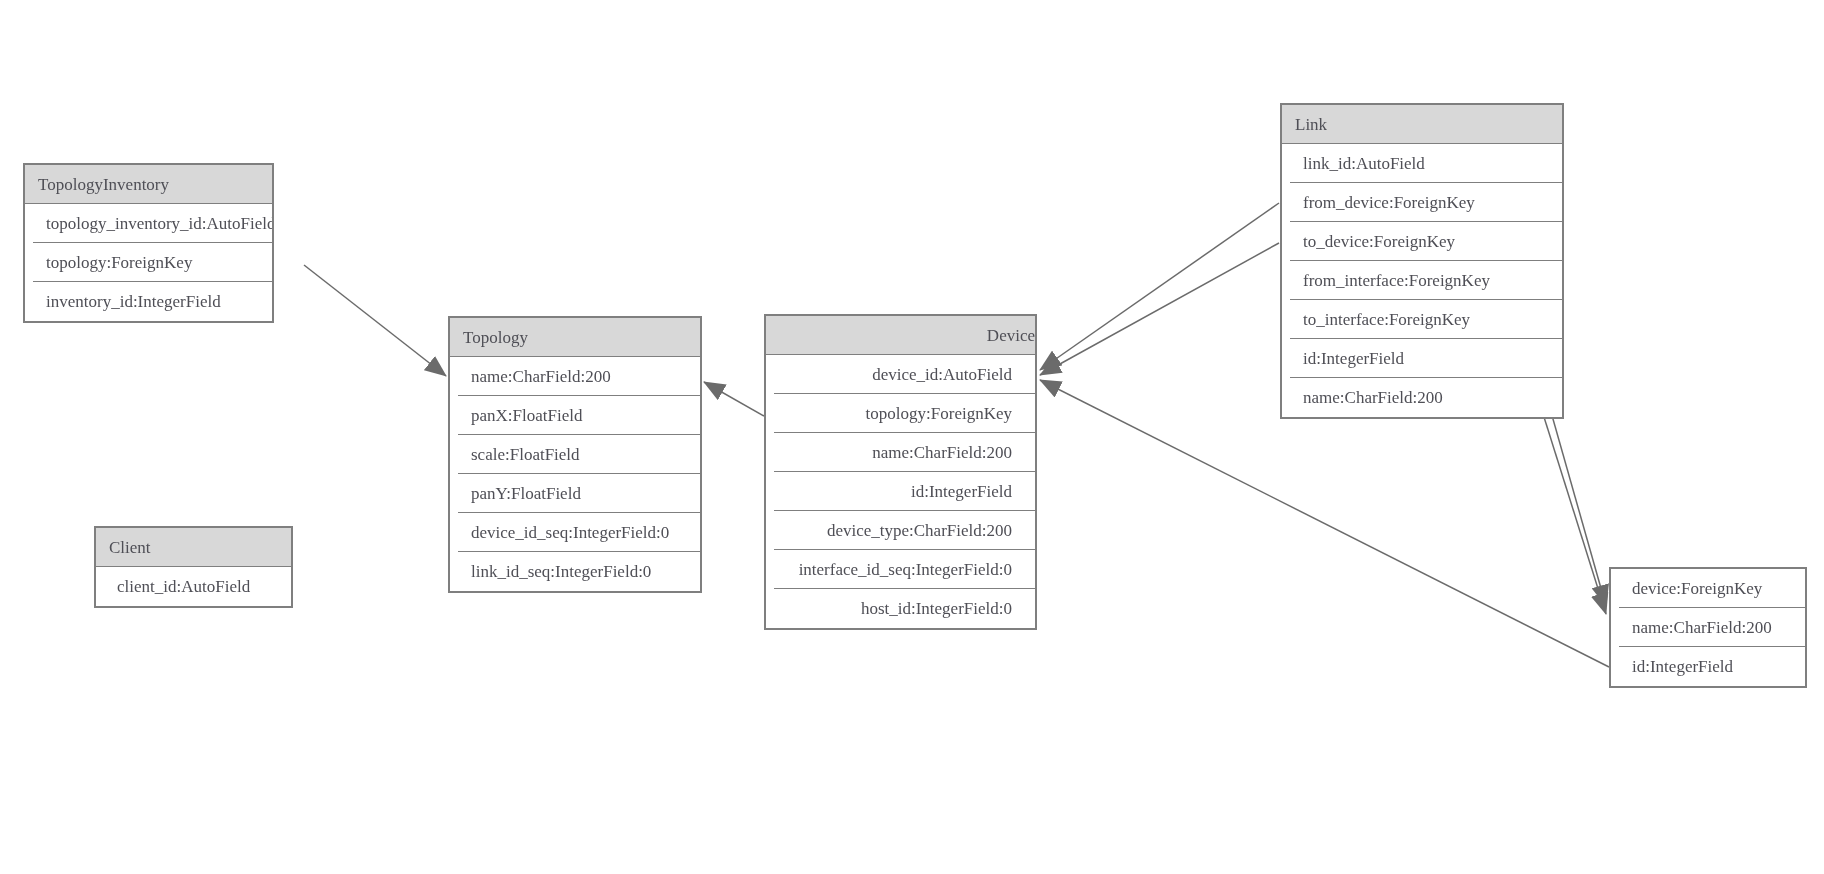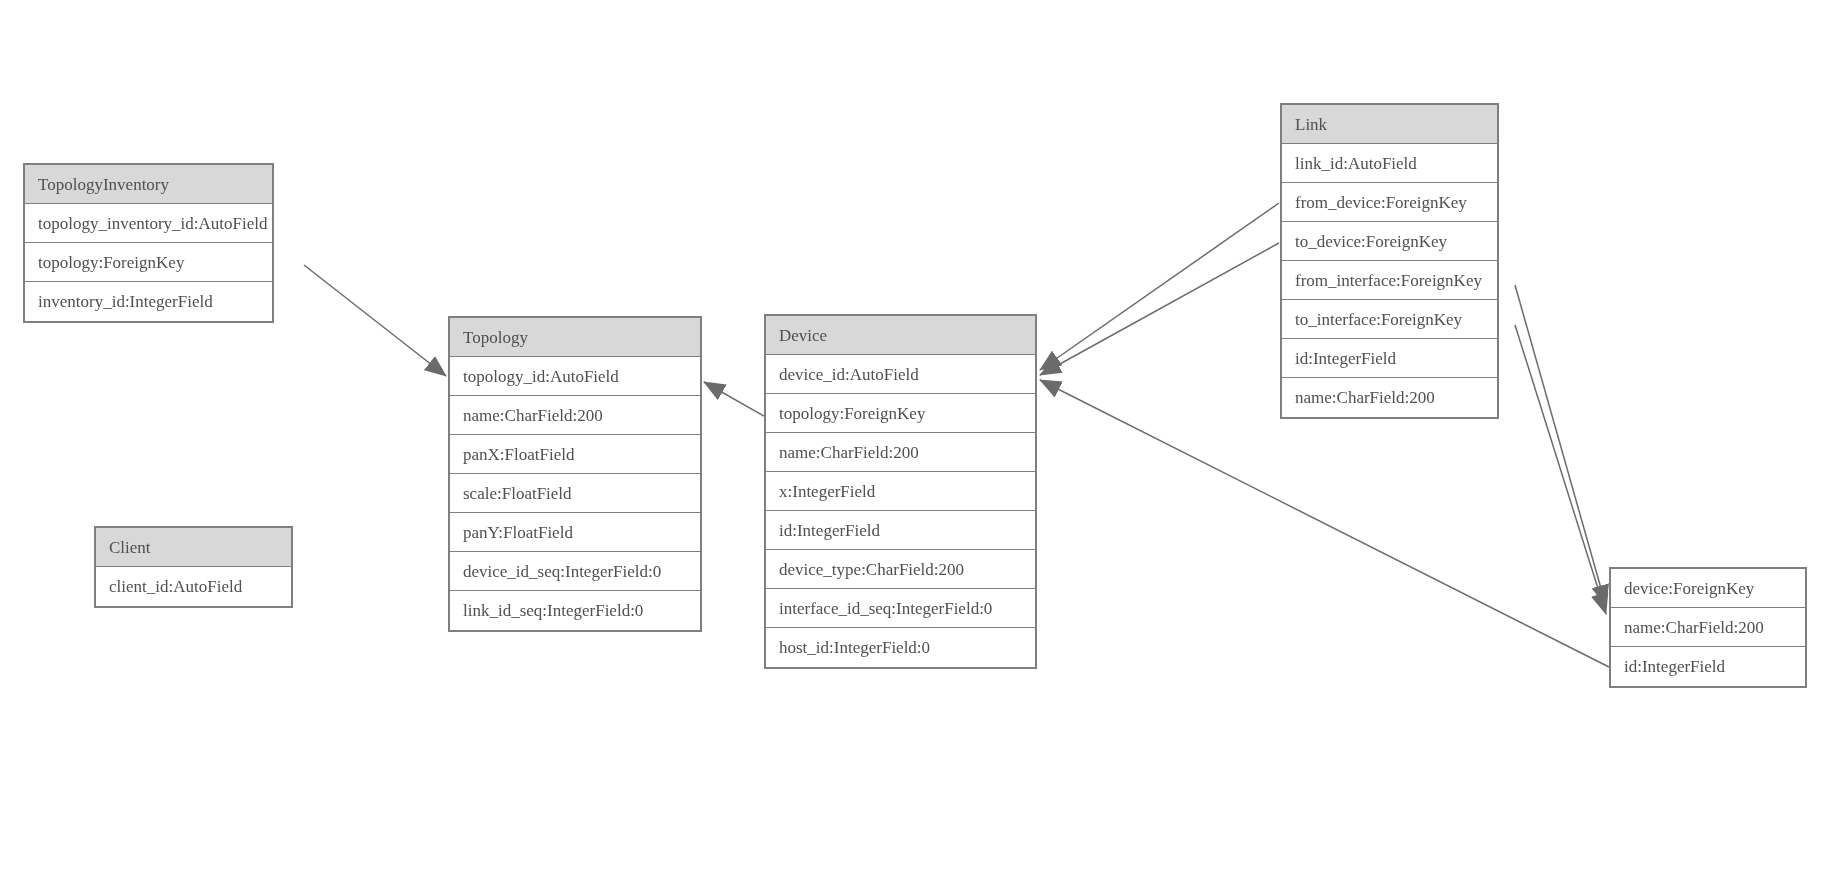--- a/index.html
+++ b/index.html
@@ -50,29 +50,30 @@
   }
   .entity-row {
     height: 39px;
     line-height: 39px;
     border-bottom: 1px solid var(--border);
     padding-left: 13px;
     padding-right: 23px;
     white-space: nowrap;
     overflow: hidden;
     background: var(--row_bg);
+    margin-left: 8px;
   }
   .entity-row:last-child { border-bottom: none; }
 
   
   .e-topology_inventory { left: 23px;   top: 163px; width: 251px; }
   .e-topology           { left: 448px;  top: 316px; width: 254px; }
   .e-client             { left: 94px;   top: 526px; width: 199px; }
-  .e-device             { left: 764px;  top: 314px; width: 273px; }
-  .e-link               { left: 1280px; top: 103px; width: 219px; }
+  .e-device             { left: 764px;  top: 314px; width: 273px; text-align: right; }
+  .e-link               { left: 1280px; top: 103px; width: 284px; }
   .e-interface          { left: 1609px; top: 567px; width: 198px; }
 </style>
 </head>
 <body>
 
 <svg id="edges" width="1824" height="874" viewBox="0 0 1824 874" xmlns="http://www.w3.org/2000/svg">
   <defs>
     <marker id="arrowhead" viewBox="0 0 22 18" refX="21" refY="9" markerWidth="22" markerHeight="18" markerUnits="userSpaceOnUse" orient="auto">
       <path d="M0,0 L22,9 L0,18 Z" fill="#6b6b6b"></path>
     </marker>
@@ -91,21 +92,20 @@
   <div class="entity-rows">
       <div class="entity-row">topology_inventory_id:AutoField</div>
       <div class="entity-row">topology:ForeignKey</div>
       <div class="entity-row">inventory_id:IntegerField</div>
     </div>
 </div>
 
 <div class="entity e-topology">
   <div class="entity-header">Topology</div>
   <div class="entity-rows">
-      <div class="entity-row">topology_id:AutoField</div>
       <div class="entity-row">name:CharField:200</div>
       <div class="entity-row">panX:FloatField</div>
       <div class="entity-row">scale:FloatField</div>
       <div class="entity-row">panY:FloatField</div>
       <div class="entity-row">device_id_seq:IntegerField:0</div>
       <div class="entity-row">link_id_seq:IntegerField:0</div>
     </div>
 </div>
 
 <div class="entity e-client">
@@ -114,21 +114,20 @@
       <div class="entity-row">client_id:AutoField</div>
     </div>
 </div>
 
 <div class="entity e-device">
   <div class="entity-header">Device</div>
   <div class="entity-rows">
       <div class="entity-row">device_id:AutoField</div>
       <div class="entity-row">topology:ForeignKey</div>
       <div class="entity-row">name:CharField:200</div>
-      <div class="entity-row">x:IntegerField</div>
       <div class="entity-row">id:IntegerField</div>
       <div class="entity-row">device_type:CharField:200</div>
       <div class="entity-row">interface_id_seq:IntegerField:0</div>
       <div class="entity-row">host_id:IntegerField:0</div>
     </div>
 </div>
 
 <div class="entity e-link">
   <div class="entity-header">Link</div>
   <div class="entity-rows">

